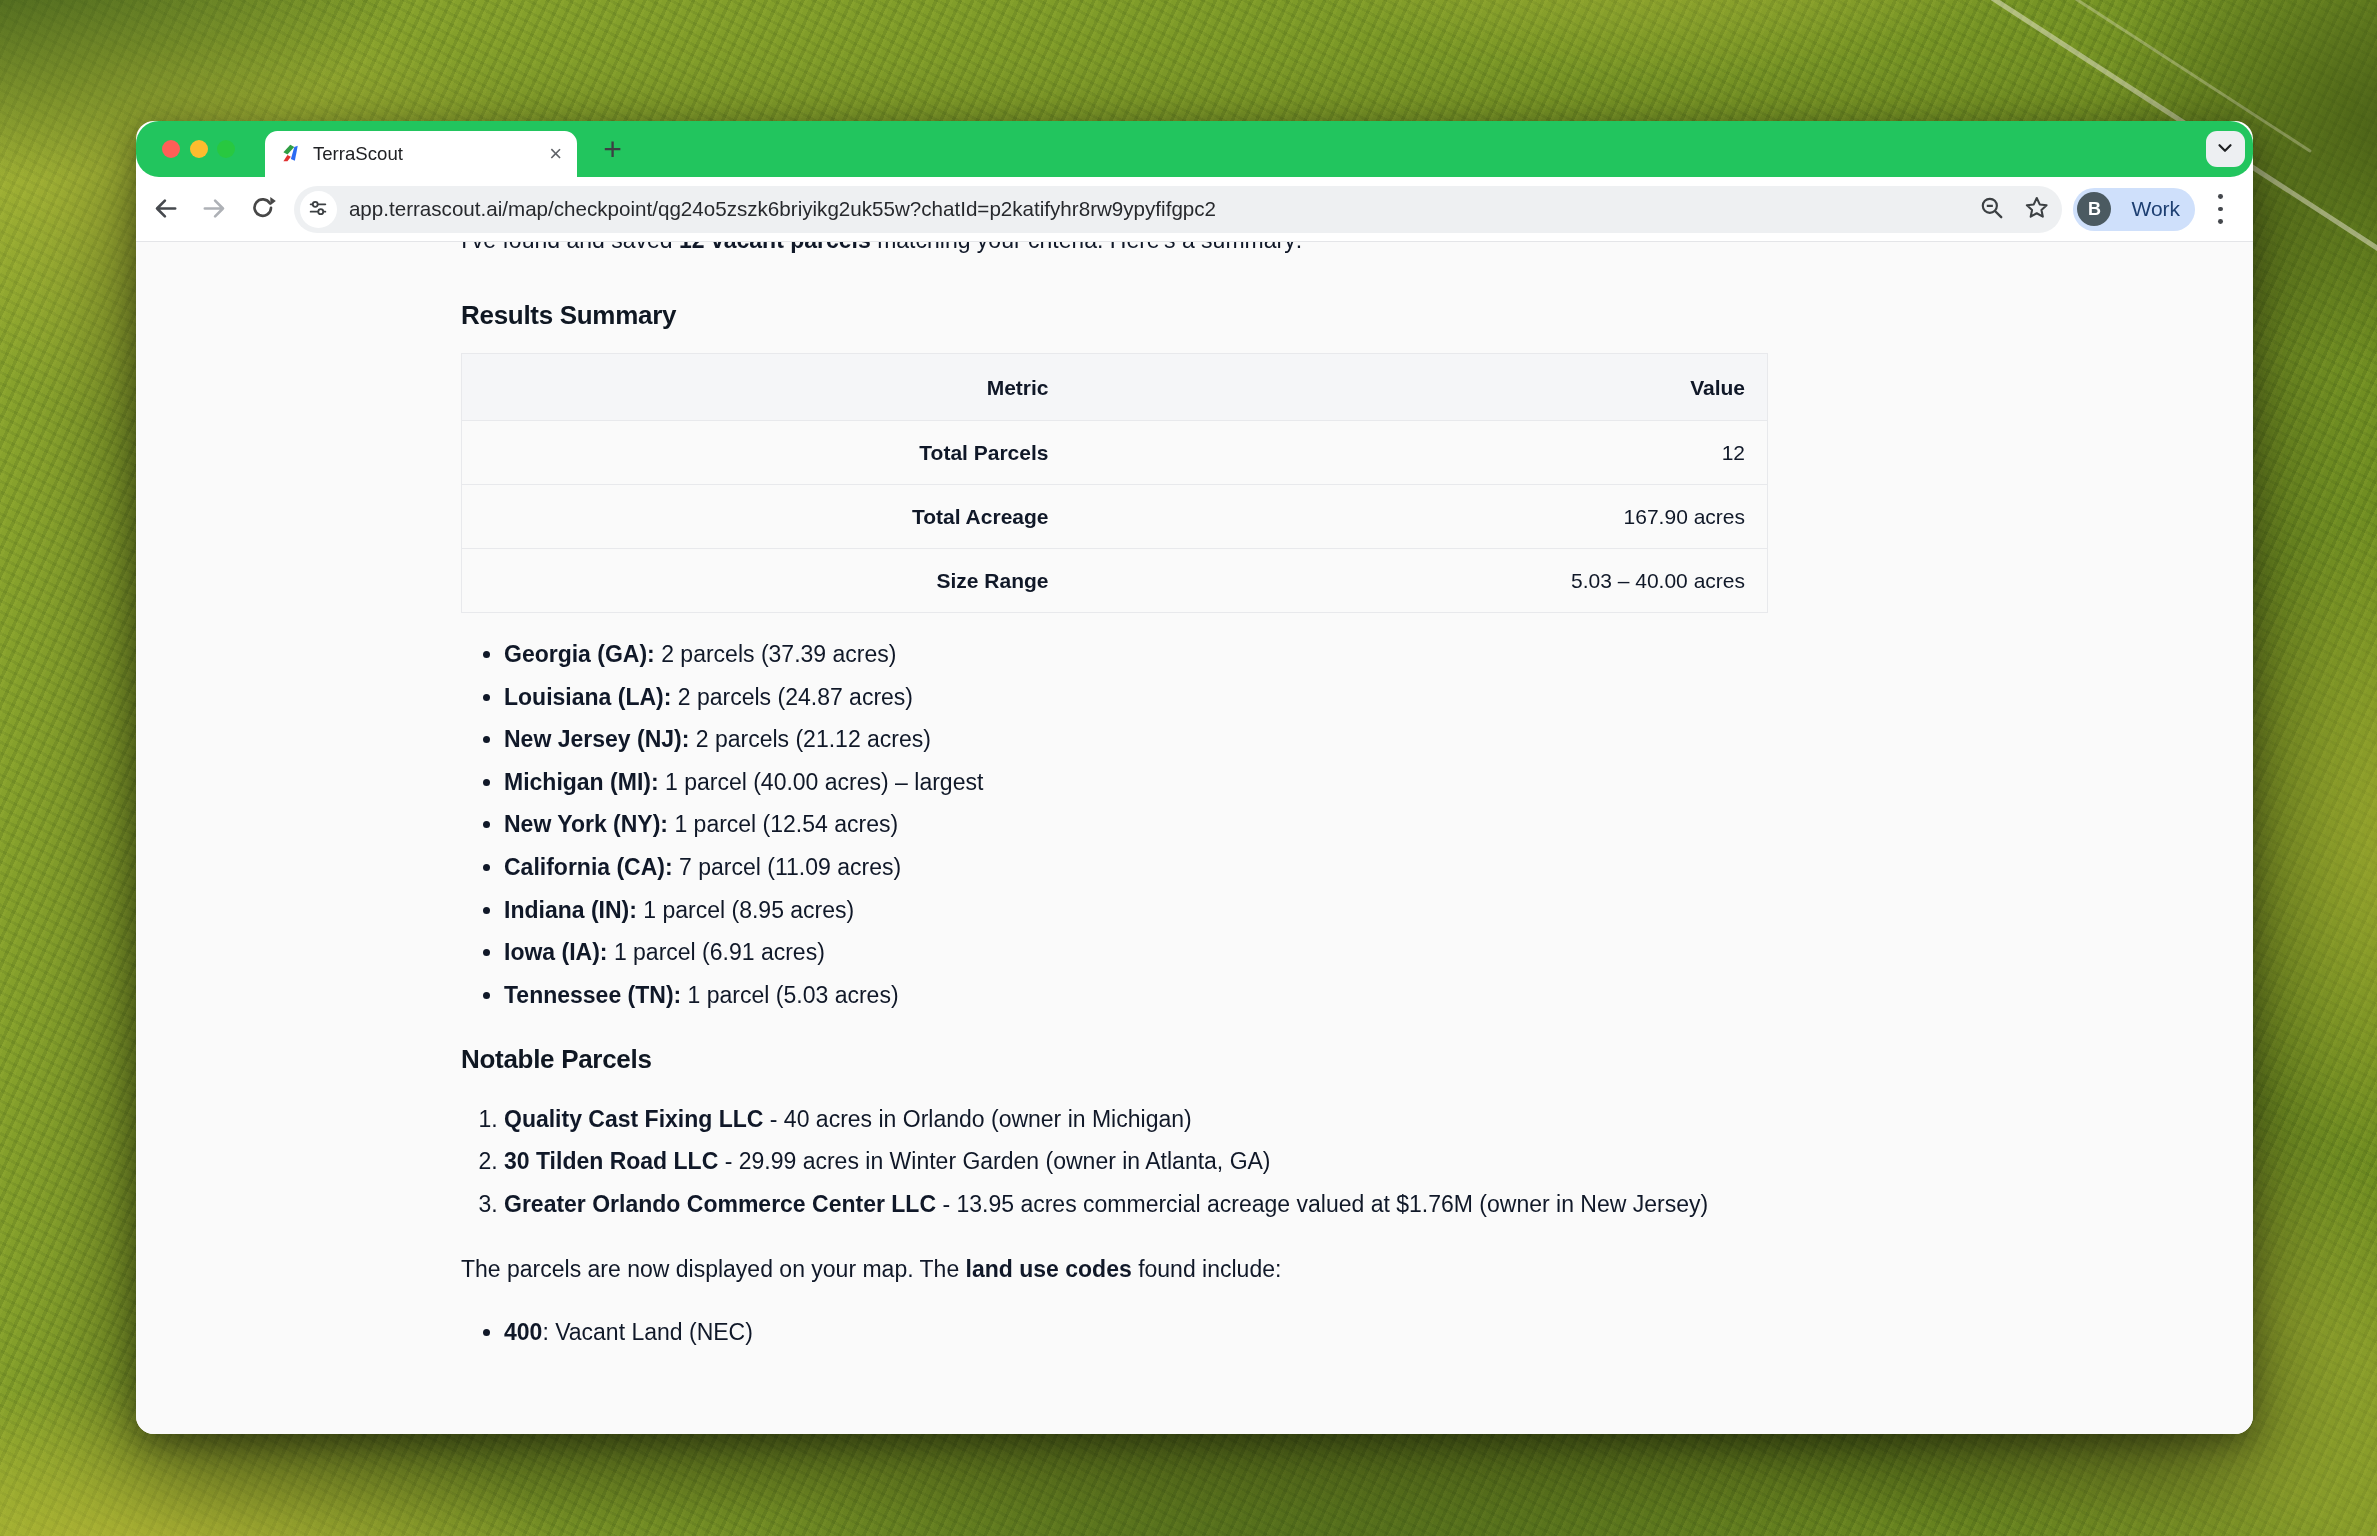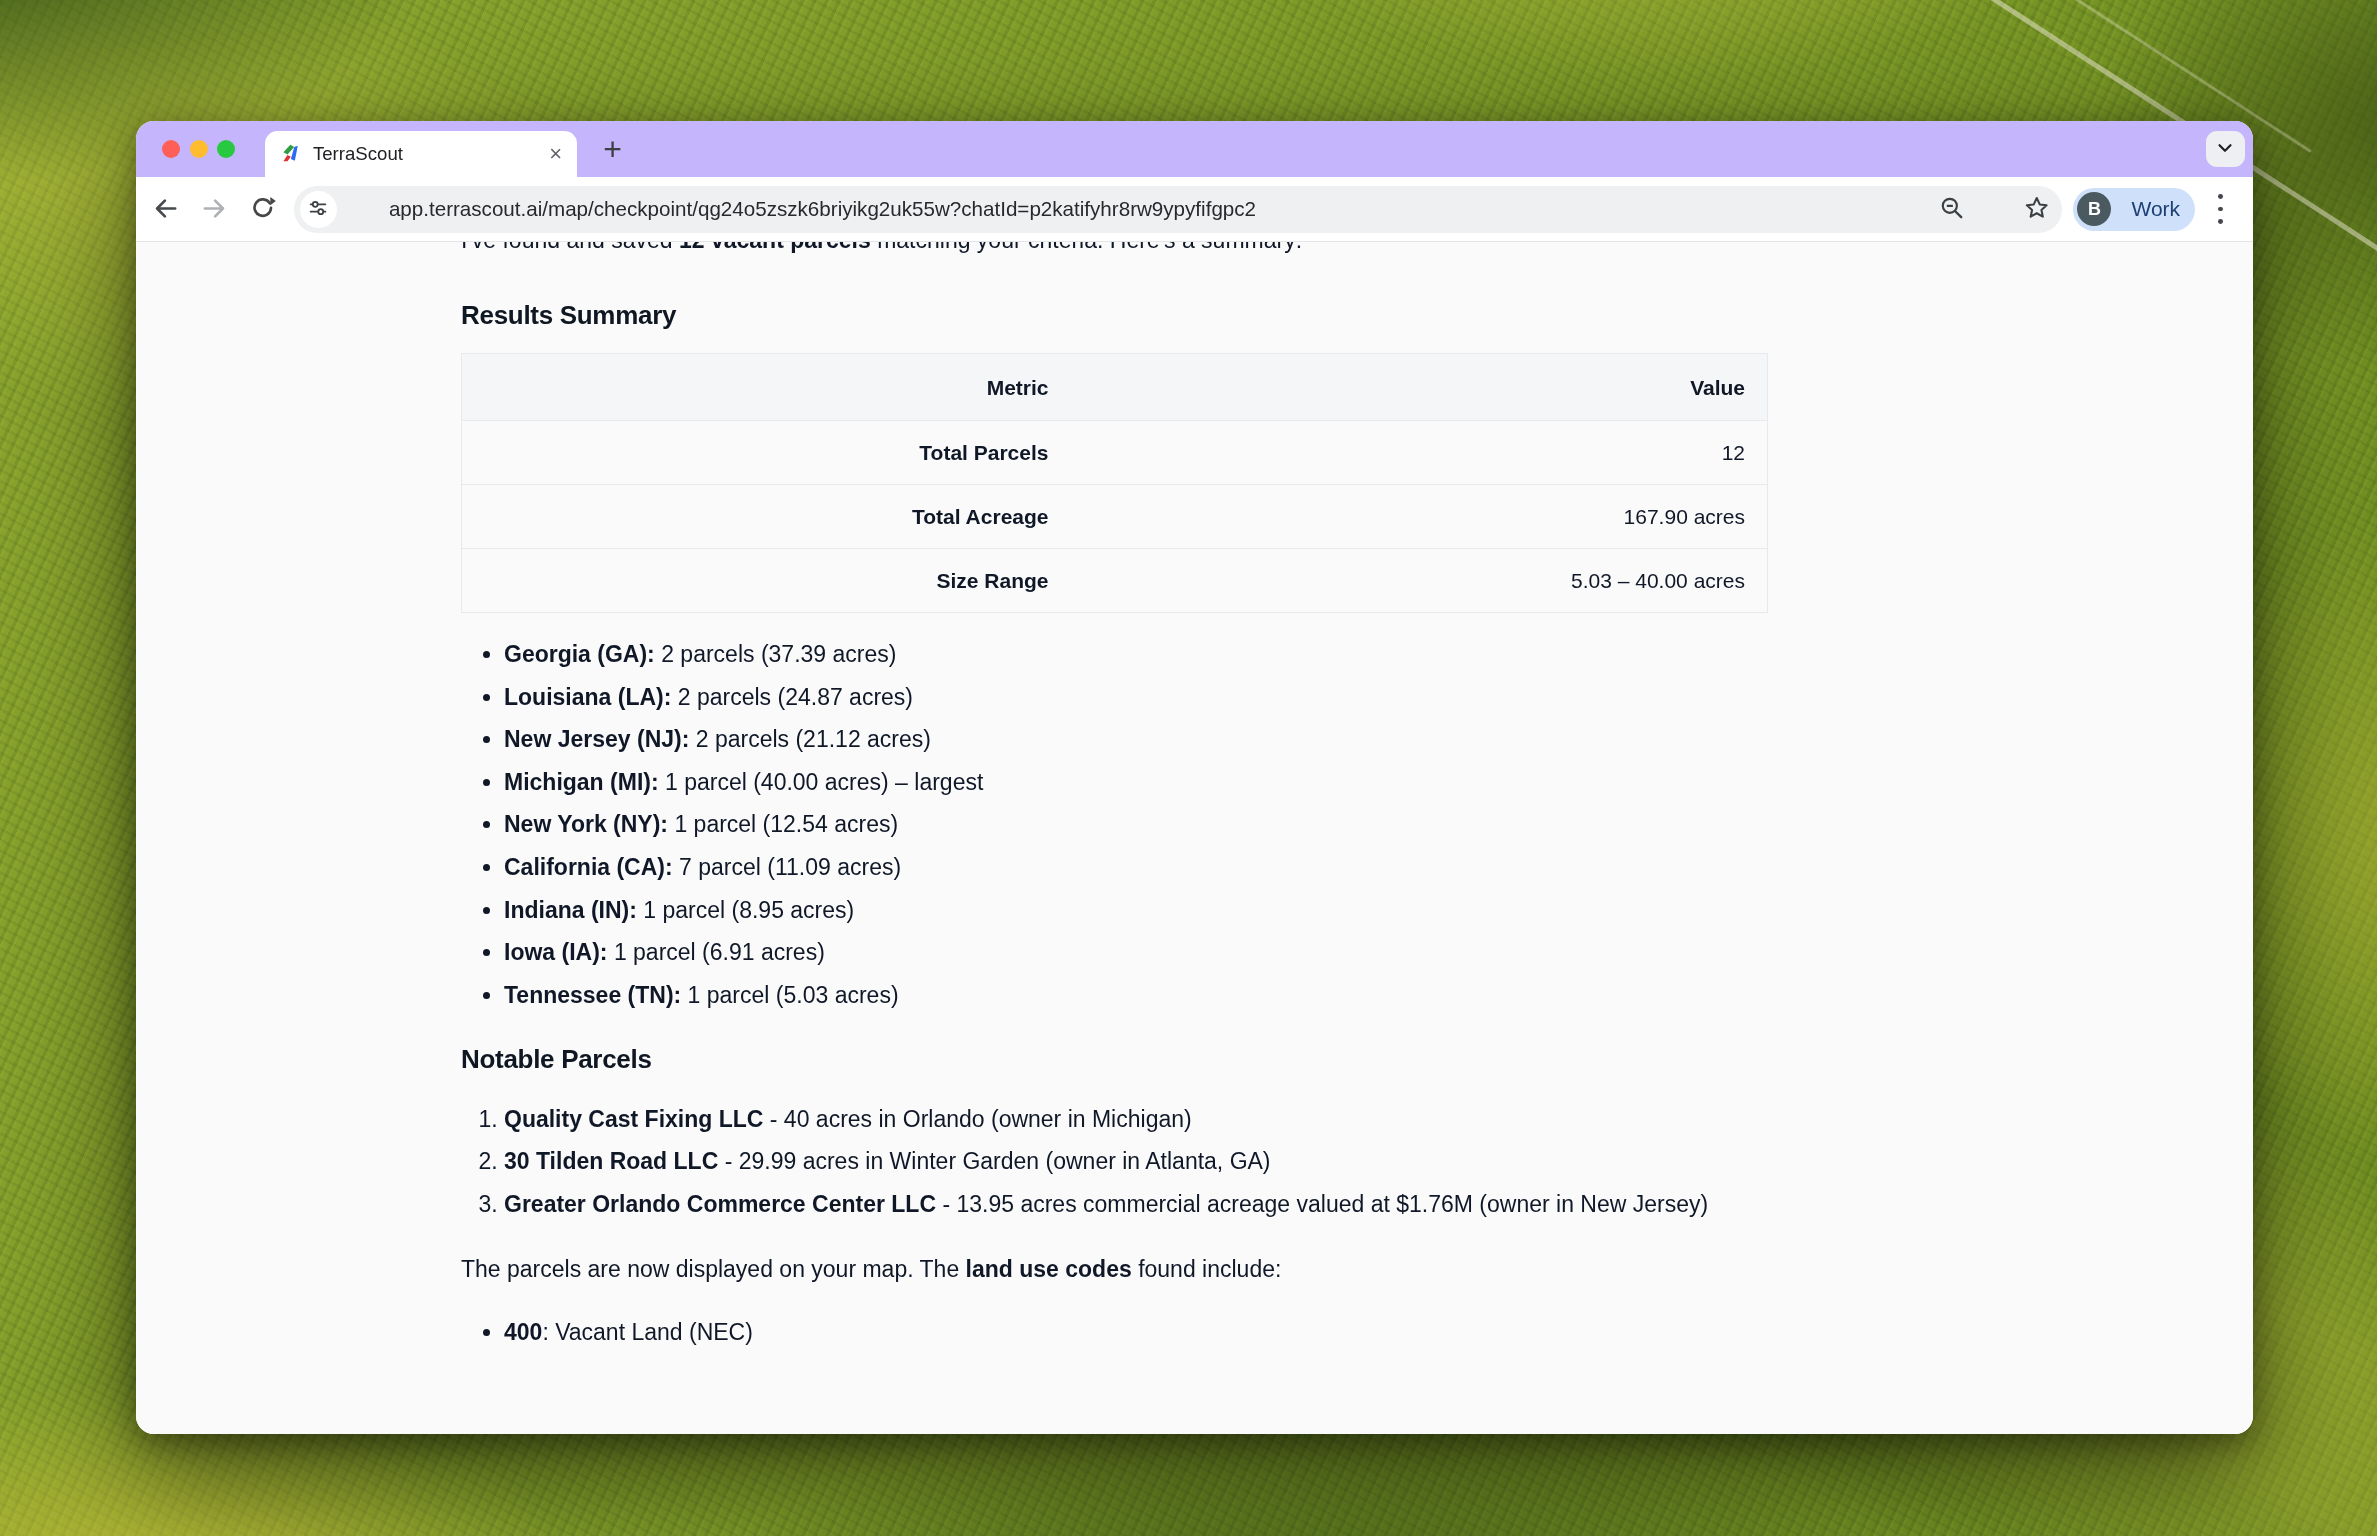--- a/index.html
+++ b/index.html
@@ -23,41 +23,41 @@
   .road { position:absolute; width:757px; height:4.8px; background:rgba(228,226,200,.55); transform:rotate(33deg); right:-96px; top:62px; border-radius:2.8px; }
   .road2 { position:absolute; width:482px; height:3.4px; background:rgba(228,226,200,.35); transform:rotate(33deg); right:27.5px; top:19px; border-radius:2.8px; }
 
   
   .window {
     position:absolute; left:136px; top:121px; width:2117px; height:1313px;
     border-radius:18px; overflow:hidden; background:#fff;
     box-shadow:0 41px 110px rgba(0,0,0,.50), 0 9.6px 30px rgba(0,0,0,.35);
     display:flex; flex-direction:column;
   }
-  .tabstrip { height:56px; background:#c4b5fd; position:relative; flex:none; }
+  .tabstrip { height:56px; background:#22c55e; position:relative; flex:none;border-radius:23px; }
   .lights { position:absolute; left:26px; top:18.6px; display:flex; gap:9.6px; }
   .light { width:18px; height:18px; border-radius:50%; }
   .light.red { background:#ff5f57; }
   .light.yellow { background:#febc2e; }
   .light.green { background:#28c840; }
   .tab {
     position:absolute; left:129px; top:9.6px; width:312px; height:47px;
     background:#fff; border-radius:12.4px 12.4px 0 0;
     display:flex; align-items:center; padding:0 15px;
   }
   .tab-title { margin-left:12.4px; font-size:18.6px; color:#202124; flex:1; white-space:nowrap; overflow:hidden; }
   .tab-close { font-size:22px; color:#5f6368; line-height:1; cursor:default; }
   .newtab { position:absolute; left:457px; top:9px; width:39px; height:39px; display:flex; align-items:center; justify-content:center; font-size:32px; font-weight:300; color:#3c4043; }
   .tabsearch { position:absolute; right:8.3px; top:9.6px; width:39px; height:36px; border-radius:11px; background:#edeff2; display:flex; align-items:center; justify-content:center; }
 
   .toolbar { height:65px; background:#fff; border-bottom:1.4px solid #e4e5e8; display:flex; align-items:center; flex:none; padding-right:12.4px; }
   .navbtn { width:40px; height:40px; margin-left:9px; display:flex; align-items:center; justify-content:center; flex:none; }
   .omnibox {
     flex:1; height:47px; margin:0 11px; border-radius:23.4px; background:#eef0f2;
-    display:flex; align-items:center; padding:0 12.4px 0 5.5px; min-width:0;gap:40px;
+    display:flex; align-items:center; padding:0 12.4px 0 5.5px; min-width:0;
   }
   .tune-badge { width:37px; height:37px; border-radius:50%; background:#fff; display:flex; align-items:center; justify-content:center; flex:none; }
   .url { margin-left:12.4px; font-size:20.6px; color:#27292d; white-space:nowrap; overflow:hidden; flex:1; }
   .box-icon { flex:none; display:flex; align-items:center; justify-content:center; }
   .zoomout { margin-right:18px; }
   .profile {
     height:43px; border-radius:21.3px; background:#cfe0fb; display:flex; align-items:center;
     padding:0 15px 0 4.1px; flex:none;
   }
   .avatar { width:34px; height:34px; border-radius:50%; background:#4b5a61; color:#fff; font-size:18px; font-weight:700; display:flex; align-items:center; justify-content:center; }

